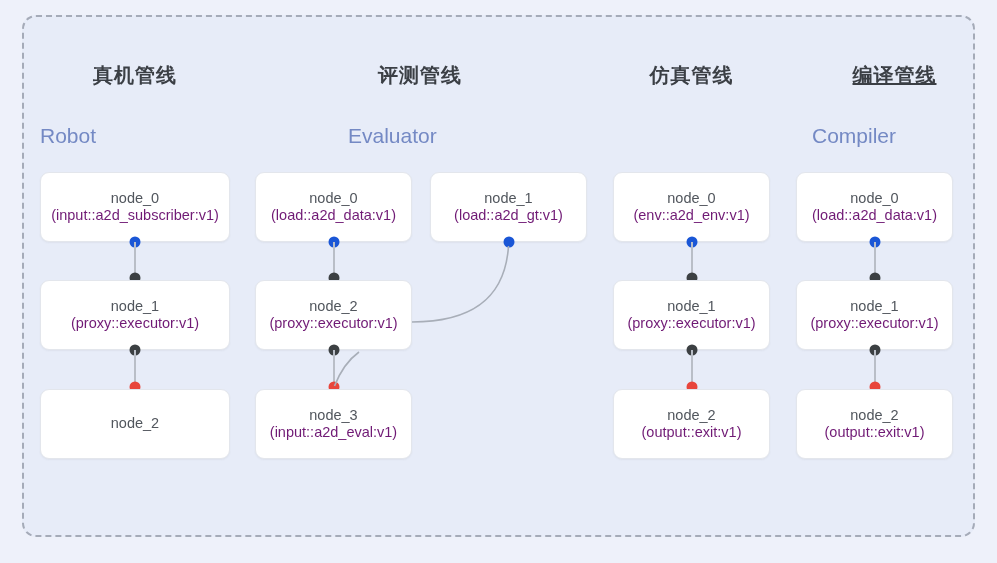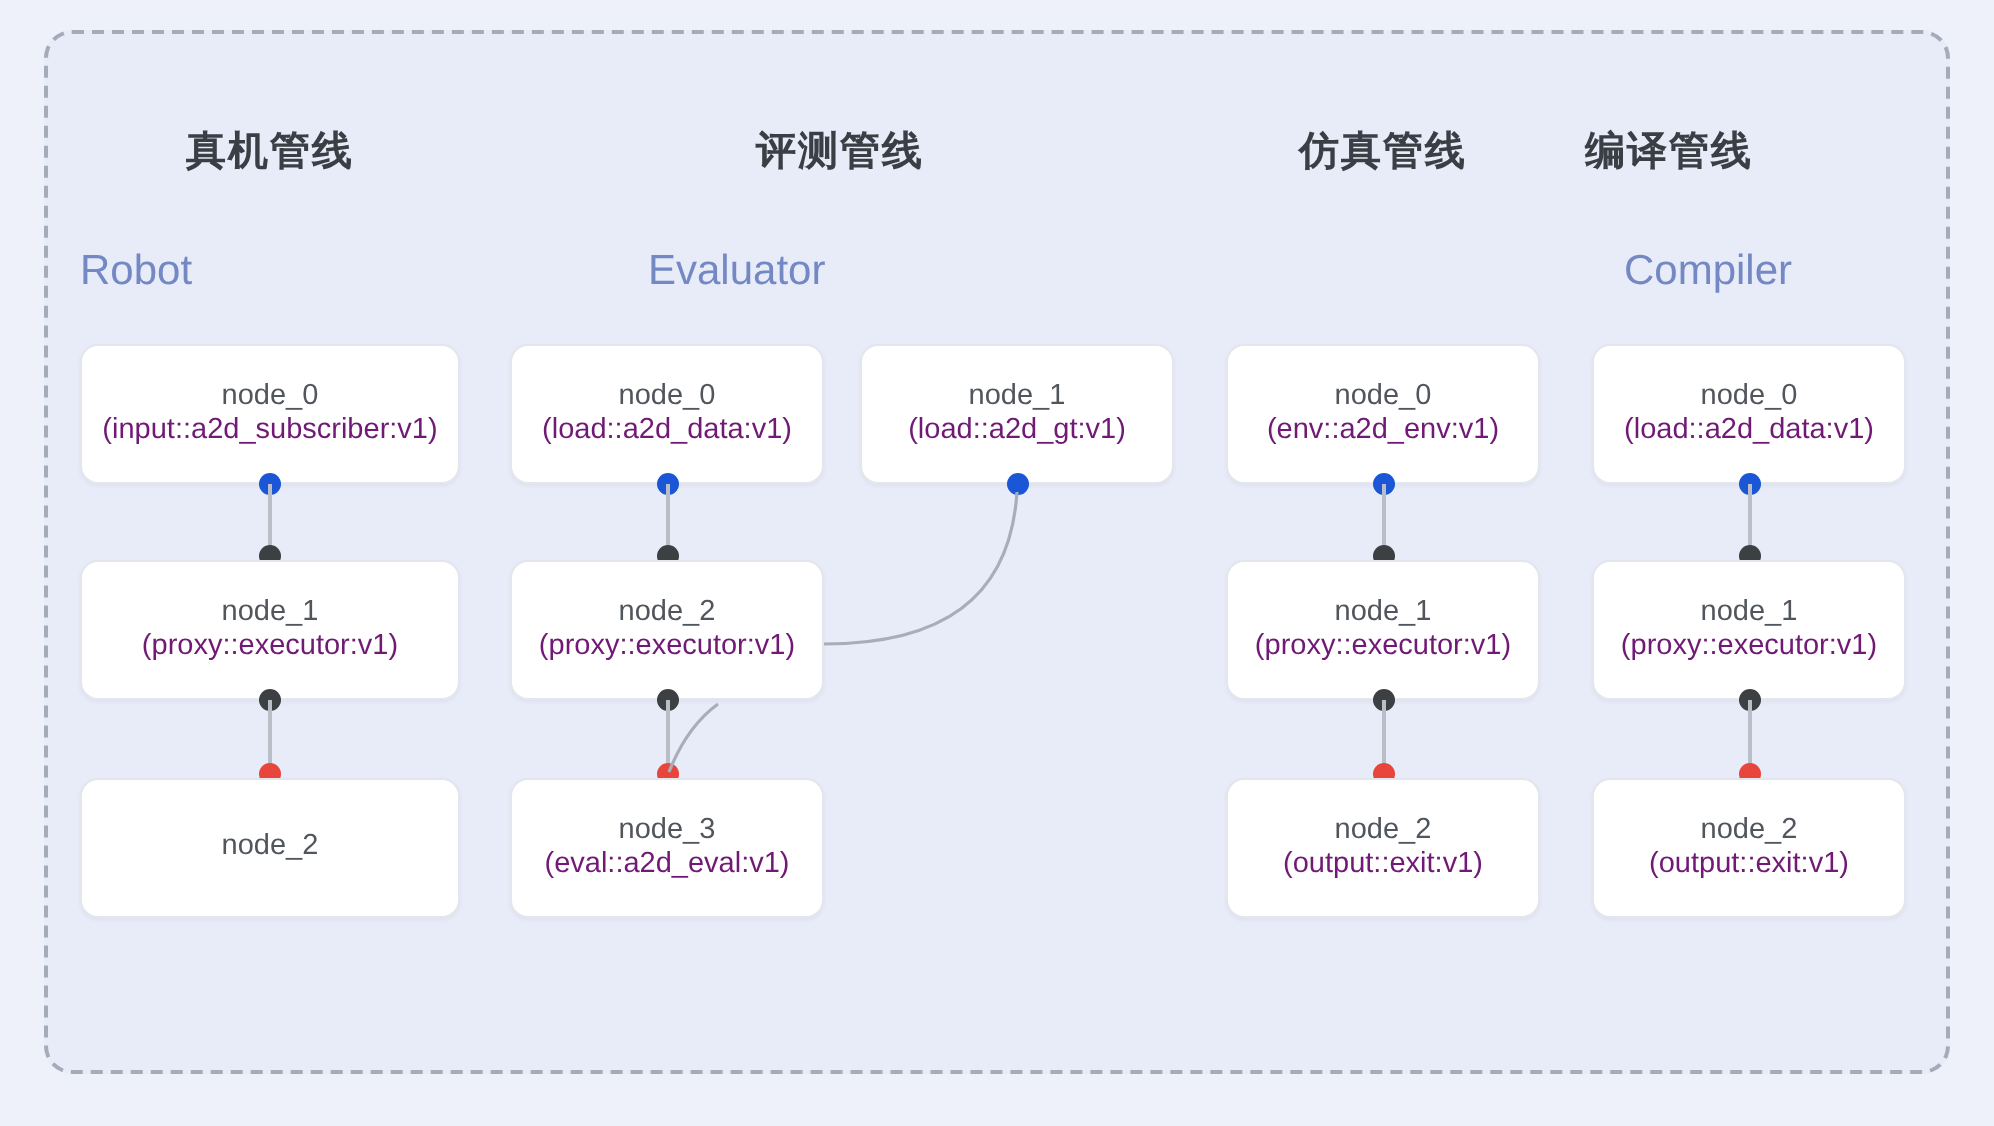--- a/index.html
+++ b/index.html
@@ -126,21 +126,21 @@
   </div>
   <div class="dot black" style="left:135px; top:350px;"></div>
   <div class="vline" style="left:135px; top:350px; height:37px;"></div>
   <div class="dot red" style="left:135px; top:387px;"></div>
 
   <div class="node" style="left:40px; top:389px; width:190px; height:70px;">
     <span class="nname">node_2</span>
   </div>
 
   <div class="head-cn" style="left:340px; top:62px; width:160px;">评测管线</div>
-  <div class="head-en" style="left:324px; top:124px; width:160px;">Evaluator</div>
+  <div class="head-en" style="left:348px; top:124px; width:160px;">Evaluator</div>
 
   <div class="node" style="left:255px; top:172px; width:157px; height:70px;">
     <span class="nname">node_0</span>
     <span class="nkind">(load::a2d_data:v1)</span>
   </div>
   <div class="dot blue" style="left:333.5px; top:242px;"></div>
   <div class="vline" style="left:333.5px; top:242px; height:36px;"></div>
   <div class="dot black" style="left:333.5px; top:278px;"></div>
 
   <div class="node" style="left:430px; top:172px; width:157px; height:70px;">
@@ -152,21 +152,21 @@
   <div class="node" style="left:255px; top:280px; width:157px; height:70px;">
     <span class="nname">node_2</span>
     <span class="nkind">(proxy::executor:v1)</span>
   </div>
   <div class="dot black" style="left:333.5px; top:350px;"></div>
   <div class="vline" style="left:333.5px; top:350px; height:37px;"></div>
   <div class="dot red" style="left:333.5px; top:387px;"></div>
 
   <div class="node" style="left:255px; top:389px; width:157px; height:70px;">
     <span class="nname">node_3</span>
-    <span class="nkind">(eval::a2d_eval:v1)</span>
+    <span class="nkind">(input::a2d_eval:v1)</span>
   </div>
 
   <div class="head-cn" style="left:613px; top:62px; width:157px;">仿真管线</div>
 
   <div class="node" style="left:613px; top:172px; width:157px; height:70px;">
     <span class="nname">node_0</span>
     <span class="nkind">(env::a2d_env:v1)</span>
   </div>
   <div class="dot blue" style="left:691.5px; top:242px;"></div>
   <div class="vline" style="left:691.5px; top:242px; height:36px;"></div>
@@ -178,21 +178,21 @@
   </div>
   <div class="dot black" style="left:691.5px; top:350px;"></div>
   <div class="vline" style="left:691.5px; top:350px; height:37px;"></div>
   <div class="dot red" style="left:691.5px; top:387px;"></div>
 
   <div class="node" style="left:613px; top:389px; width:157px; height:70px;">
     <span class="nname">node_2</span>
     <span class="nkind">(output::exit:v1)</span>
   </div>
 
-  <div class="head-cn" style="left:756px; top:62px; width:157px;">编译管线</div>
+  <div class="head-cn" style="left:816px; top:62px; width:157px;text-decoration:underline;">编译管线</div>
   <div class="head-en" style="left:812px; top:124px; width:157px;">Compiler</div>
 
   <div class="node" style="left:796px; top:172px; width:157px; height:70px;">
     <span class="nname">node_0</span>
     <span class="nkind">(load::a2d_data:v1)</span>
   </div>
   <div class="dot blue" style="left:874.5px; top:242px;"></div>
   <div class="vline" style="left:874.5px; top:242px; height:36px;"></div>
   <div class="dot black" style="left:874.5px; top:278px;"></div>
 

